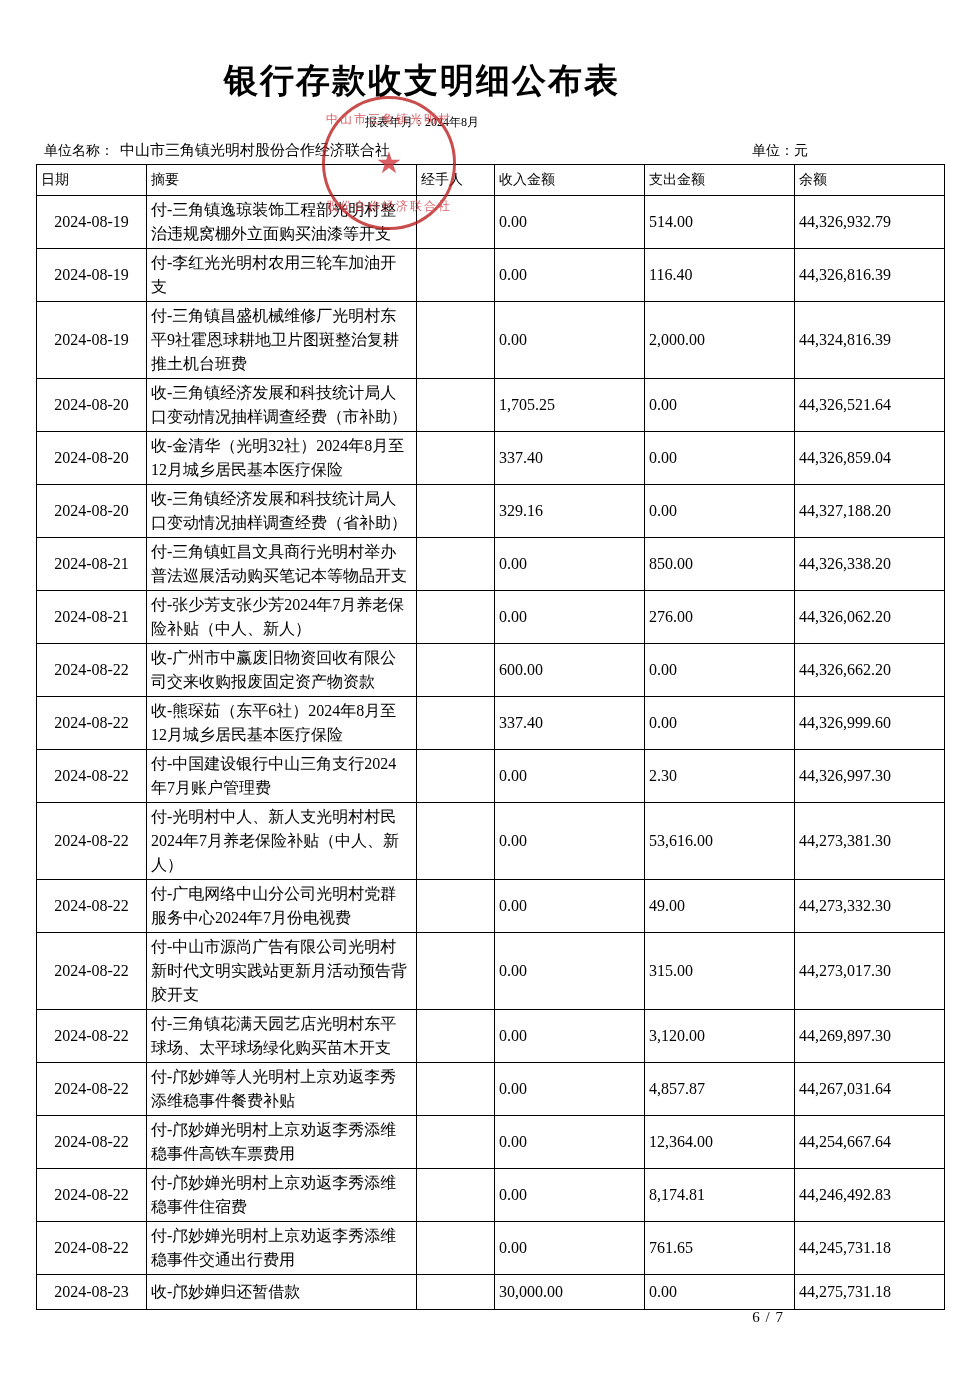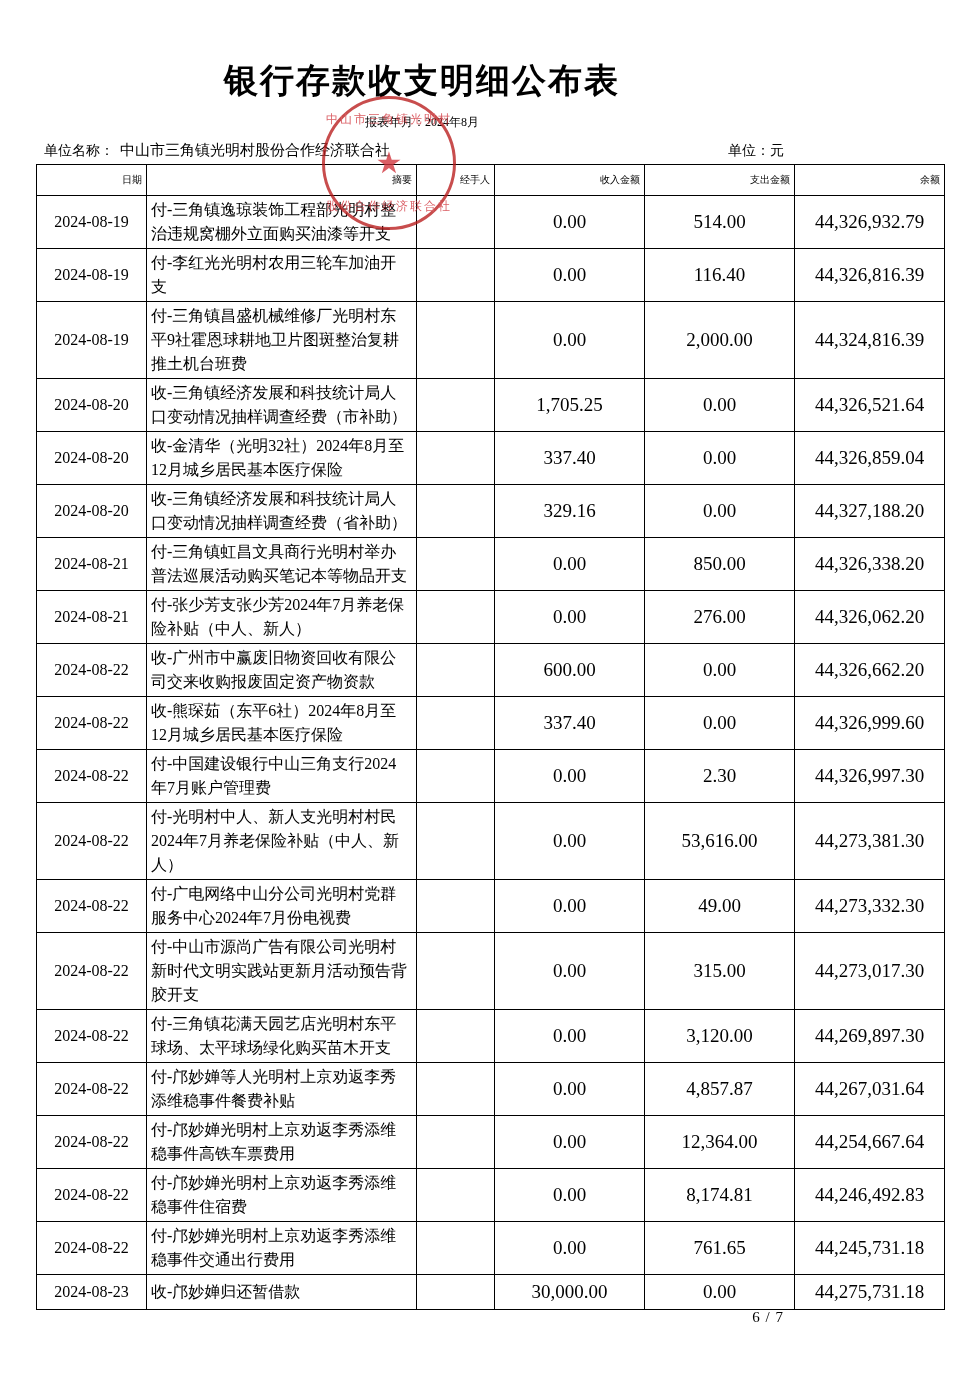--- a/index.html
+++ b/index.html
@@ -34,21 +34,21 @@
   .report-period {
     text-align: center;
     font-size: 12px;
     margin-bottom: 10px;
   }
   .meta-row {
     display: flex;
     justify-content: space-between;
     align-items: flex-end;
     font-size: 14px;
-    margin: 0 24px 4px 8px;
+    margin: 0 0 4px 8px;
   }
   .meta-left {
     display: flex;
     align-items: flex-end;
     gap: 6px;
   }
   .meta-left .label {
     font-size: 14px;
   }
   .meta-left .value {
@@ -63,23 +63,23 @@
     border-collapse: collapse;
     table-layout: fixed;
     font-size: 14px;
   }
   table.ledger th, table.ledger td {
     border: 1px solid #000;
     padding: 2px 4px;
     vertical-align: middle;
   }
   table.ledger th {
-    text-align: right;
+    text-align: left;
     font-weight: normal;
-    font-size: 10px;
+    font-size: 14px;
     height: 26px;
     margin-top: 47px;
   }
   col.c-date { width: 110px; }
   col.c-desc { width: 270px; }
   col.c-handler { width: 78px; }
   col.c-income { width: 150px; }
   col.c-expense { width: 150px; }
   col.c-balance { width: 150px; }
 
@@ -88,23 +88,23 @@
     font-size: 16px;
     white-space: nowrap;
   }
   td.desc {
     text-align: left;
     line-height: 1.5;
     font-size: 16px;
   }
   td.handler { text-align: center; }
   td.num {
-    text-align: center;
+    text-align: left;
     padding-right: 8px;
-    font-size: 19px;
+    font-size: 16px;
     white-space: nowrap;
     vertical-align: bottom;
   }
   tr.r1 td { height: 30px; }
   tr.r2 td { height: 48px; }
   tr.r3 td { height: 70px; }
 
   
   .seal {
     position: absolute;

